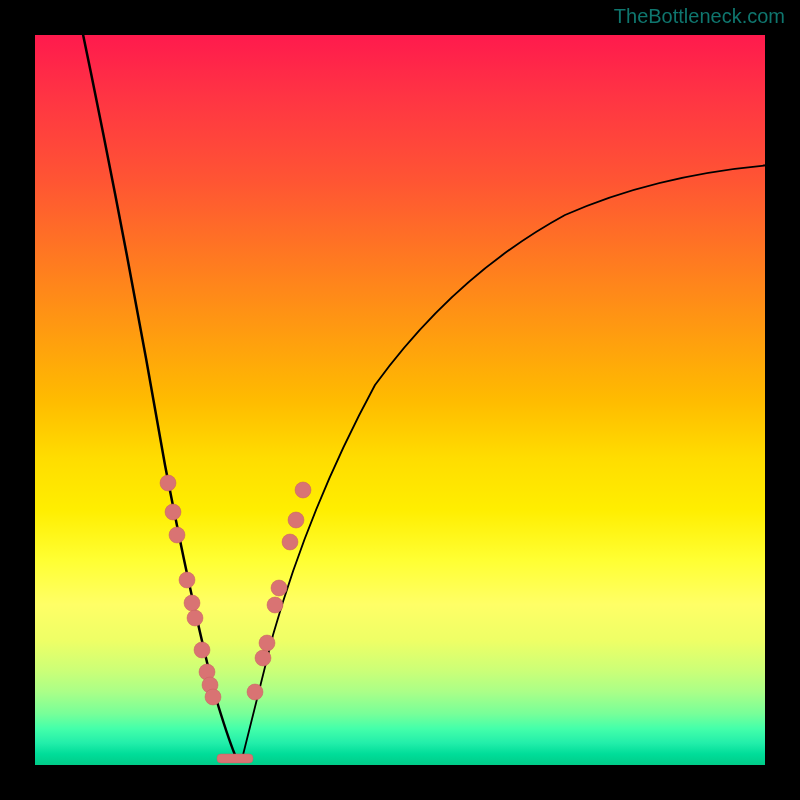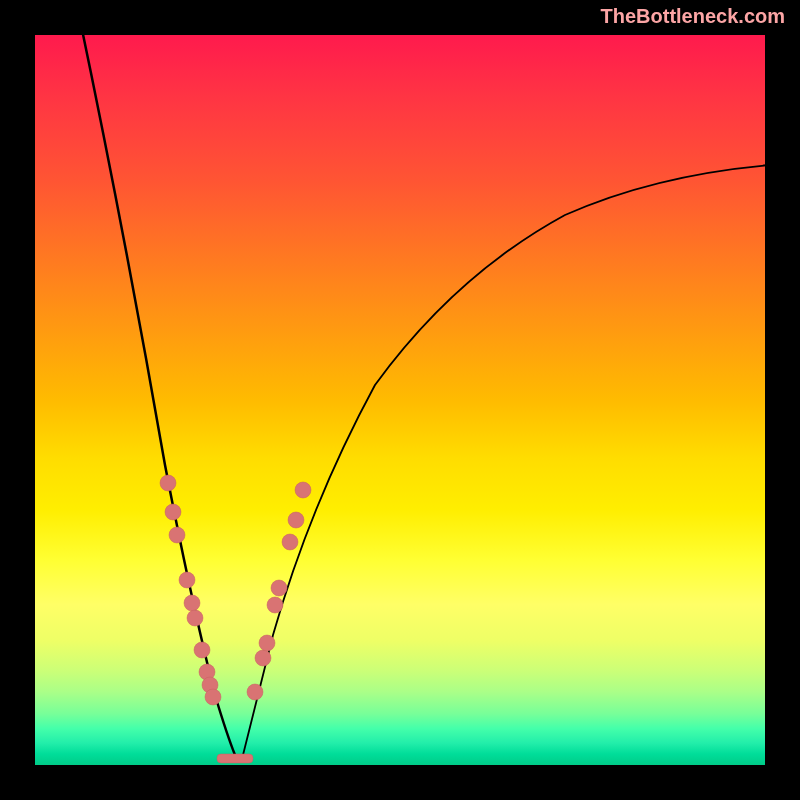--- a/index.html
+++ b/index.html
@@ -39,23 +39,23 @@
         #44ffaa 95%,
         #22eeaa 97%,
         #00dd99 98.5%,
         #00cc88 100%
       );
     }
     .watermark {
       position: absolute;
       top: 5px;
       right: 15px;
-      color: #fca5a5;
+      color: #0f766e;
       font-size: 20px;
-      font-weight: bold;
+      font-weight: normal;
       z-index: 10;
     }
     .curve-svg {
       position: absolute;
       top: 35px;
       left: 35px;
       width: 730px;
       height: 730px;
       overflow: visible;
     }

